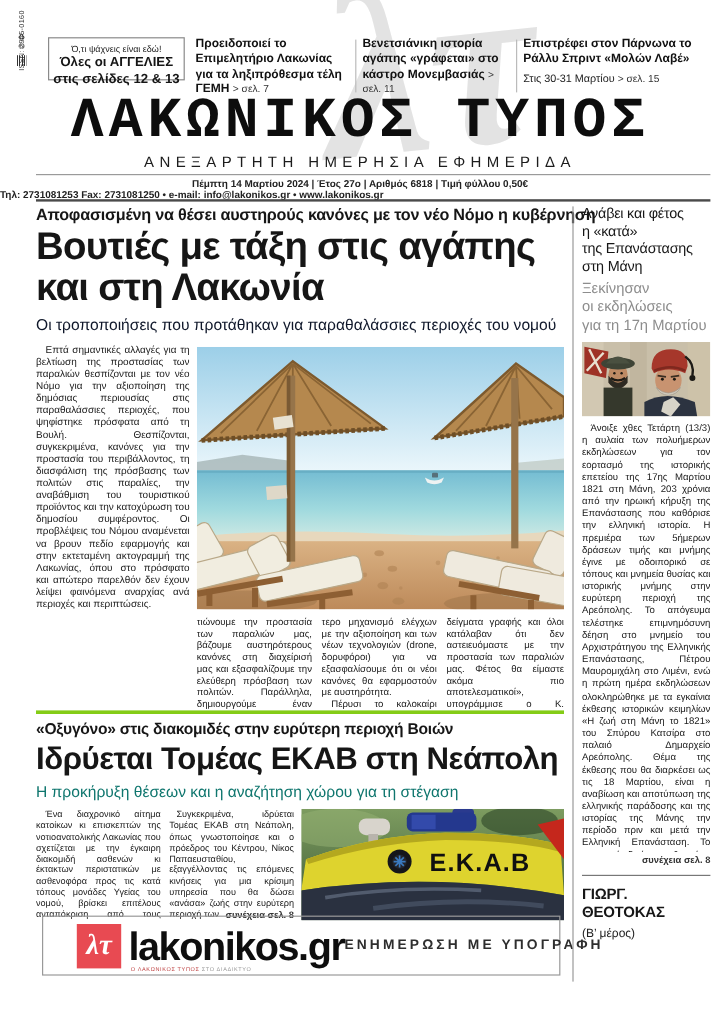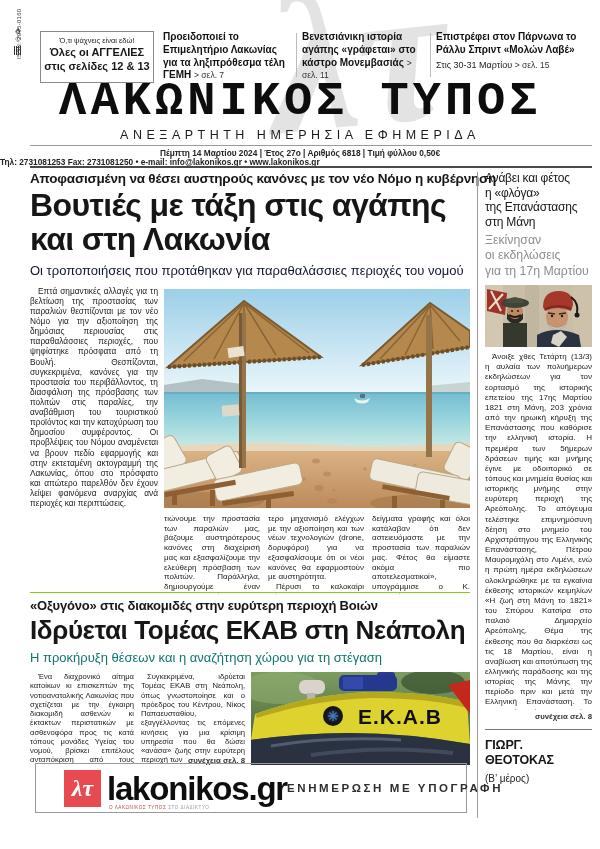--- a/index.html
+++ b/index.html
@@ -19,21 +19,21 @@
 
   
   .issn { left:13px; top:28px; width:22px; height:56px; }
   .issn-icons { position:absolute; left:0; top:0; width:10px; font-size:7px; color:#444; line-height:1.2; text-align:center; }
   .barcode { width:8px; height:9px; margin:1px auto 0;
     background:repeating-linear-gradient(90deg,#333 0 1px,#fff 1px 2px); }
   .issn-text { position:absolute; left:3px; top:26px; font-size:6px; color:#333;
     transform:rotate(-90deg) translateX(-10%); transform-origin:left top; white-space:nowrap; letter-spacing:.3px; }
 
   
-  .teaser-box { left:40px; top:31px; width:114px; height:52px; border:1.5px solid #8a8a8a;
+  .teaser-box { left:40px; top:31px; width:114px; height:36px; border:1.5px solid #8a8a8a;
     text-align:center; padding-top:4px; }
   .tb1 { font-size:7.5px; color:#222; }
   .tb2, .tb3 { font-size:11px; font-weight:bold; line-height:1.3; }
   .teaser { top:31px; font-size:10px; font-weight:bold; line-height:1.28; color:#111; height:52px; overflow:hidden; }
   .teaser .pg { font-weight:normal; font-size:8.5px; color:#333; }
   .teaser .sub { font-weight:normal; font-size:9px; color:#222; display:block; margin-top:3px; }
   .t1 { left:163px; width:128px; }
   .t2 { left:302px; width:122px; }
   .t3 { left:436px; width:156px; }
   .vdiv-teaser { top:33px; width:1px; height:44px; background:#bbb; }
@@ -56,21 +56,21 @@
   .news { font-size:8.3px; line-height:1.22; text-align:justify; color:#202020; }
   .news p { text-indent:8px; }
   .b1c1 { position:absolute; left:0; top:0; width:128px; height:302px; overflow:hidden; }
   .photo-beach { position:absolute; left:134px; top:3px; width:306px; height:219px; overflow:hidden; }
   .b1c2 { position:absolute; left:134px; top:228px; width:96px;  height:80px; overflow:hidden; font-size:8px; }
   .b1c3 { position:absolute; left:238px; top:228px; width:96px;  height:80px; overflow:hidden; font-size:8px; }
   .b1c4 { position:absolute; left:342px; top:228px; width:98px;  height:80px; overflow:hidden; font-size:8px; }
   .cont { display:block; text-align:right; font-size:7.8px; color:#333; font-weight:bold; margin-top:2px; }
 
   
-  .story2 { left:30px; top:592px; width:440px; border-top:1px solid #84cc16; padding-top:5px; }
+  .story2 { left:30px; top:592px; width:440px; border-top:3px solid #84cc16; padding-top:5px; }
   .kicker2 { font-size:13px; font-weight:600; letter-spacing:-.2px; white-space:nowrap; }
   .headline2 { margin-top:2px; font-size:26px; font-weight:bold; letter-spacing:-.4px; white-space:nowrap; }
   .subhead2 { margin-top:4px; font-size:13px; color:#0f766e; white-space:nowrap; }
   .body2 { position:relative; margin-top:7px; height:93px; }
   .b2c1 { position:absolute; left:0;  top:0; width:104px; height:93px; overflow:hidden; font-size:7.6px; }
   .b2c2 { position:absolute; left:111px; top:0; width:104px; height:93px; overflow:hidden; font-size:7.6px; }
   .b2c2 .cont { position:absolute; bottom:0; right:0; background:#fff; padding-left:4px; }
   .photo-ekab { position:absolute; left:221px; top:0; width:219px; height:93px; overflow:hidden; }
 
   
@@ -306,21 +306,21 @@
       <div class="logo-site">lakonikos.gr</div>
       <div class="logo-cap"><span class="c1">Ο ΛΑΚΩΝΙΚΟΣ ΤΥΠΟΣ</span><span class="c2"> ΣΤΟ ΔΙΑΔΙΚΤΥΟ</span></div>
     </div>
     <div class="banner-slogan">ΕΝΗΜΕΡΩΣΗ ΜΕ ΥΠΟΓΡΑΦΗ</div>
   </div>
 
   <div class="abs vdiv-main"></div>
   <div class="abs sidebar">
     <div class="sb-head">
       <div>Ανάβει και φέτος</div>
-      <div>η «φλόγα»</div>
+      <div>η «κατά»</div>
       <div>της Επανάστασης</div>
       <div>στη Μάνη</div>
     </div>
     <div class="sb-sub">
       <div>Ξεκίνησαν</div>
       <div>οι εκδηλώσεις</div>
       <div>για τη 17η Μαρτίου</div>
     </div>
     <div class="sb-paint">
       <svg viewBox="0 0 107 62" width="107" height="62" preserveAspectRatio="none">

